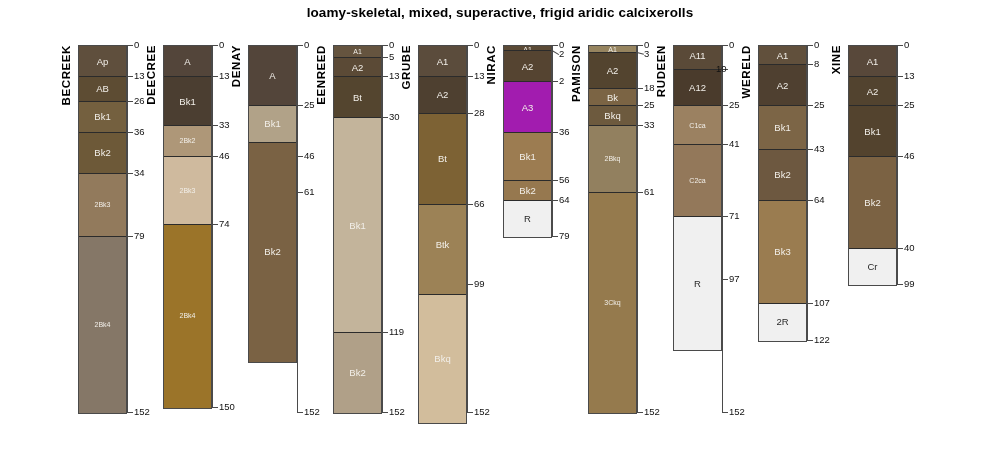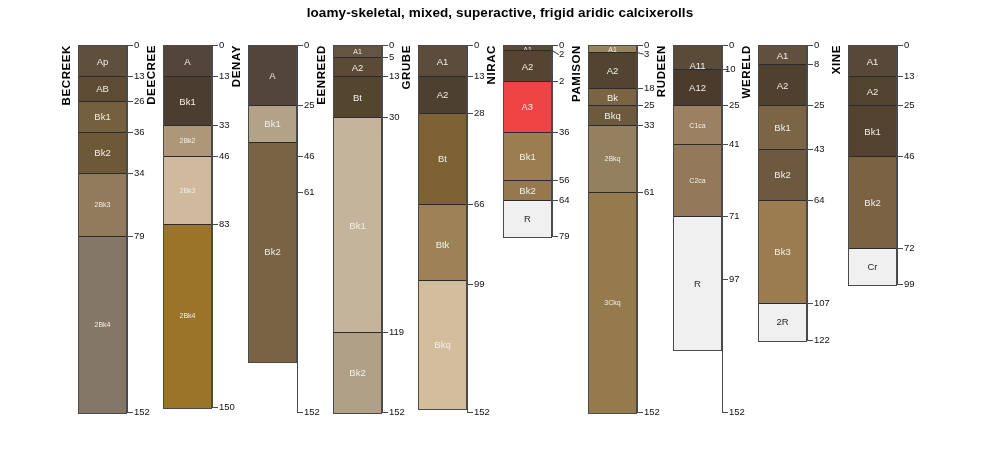--- a/index.html
+++ b/index.html
@@ -181,21 +181,21 @@
       <div class="axis-line" style="left: 65px; top: 45px; height: 362.171px;"></div>
       <div class="tick" style="left: 65px; top: 45px;"></div>
       <div class="tick-label" style="left: 72px; top: 40px;">0</div>
       <div class="tick" style="left: 65px; top: 76.3882px;"></div>
       <div class="tick-label" style="left: 72px; top: 71.3882px;">13</div>
       <div class="tick" style="left: 65px; top: 124.678px;"></div>
       <div class="tick-label" style="left: 72px; top: 119.678px;">33</div>
       <div class="tick" style="left: 65px; top: 156.066px;"></div>
       <div class="tick-label" style="left: 72px; top: 151.066px;">46</div>
       <div class="tick" style="left: 65px; top: 223.671px;"></div>
-      <div class="tick-label" style="left: 72px; top: 218.671px;">83</div>
+      <div class="tick-label" style="left: 72px; top: 218.671px;">74</div>
       <div class="tick" style="left: 65px; top: 407.171px;"></div>
       <div class="tick-label" style="left: 72px; top: 402.171px;">150</div>
     </div>
     <div class="profile" style="left: 232px;">
       <div class="profile-name">DENAY</div>
       <div class="profile-col" style="top: 45px;">
         <div class="horizon" style="height: 60.3618px; background: rgb(83, 69, 58);">
           <div class="horizon-label" style="top: 25.1809px;">A</div>
         </div>
         <div class="horizon" style="height: 36.2171px; background: rgb(177, 162, 136);">
@@ -255,21 +255,21 @@
       <div class="profile-col" style="top: 45px;">
         <div class="horizon" style="height: 31.3882px; background: rgb(91, 76, 60);">
           <div class="horizon-label" style="top: 10.6941px;">A1</div>
         </div>
         <div class="horizon" style="height: 36.2171px; background: rgb(78, 64, 48);">
           <div class="horizon-label" style="top: 13.1086px;">A2</div>
         </div>
         <div class="horizon" style="height: 91.75px; background: rgb(125, 98, 52);">
           <div class="horizon-label" style="top: 40.875px;">Bt</div>
         </div>
-        <div class="horizon" style="height: 76px; background: rgb(156, 130, 86);">
+        <div class="horizon" style="height: 90px; background: rgb(156, 130, 86);">
           <div class="horizon-label" style="top: 34.8388px;">Btk</div>
         </div>
         <div class="horizon" style="height: 127.967px; background: rgb(210, 189, 156); border-bottom: none;">
           <div class="horizon-label" style="top: 58.9836px;">Bkq</div>
         </div>
       </div>
       <div class="axis-line" style="left: 65px; top: 45px; height: 367px;"></div>
       <div class="tick" style="left: 65px; top: 45px;"></div>
       <div class="tick-label" style="left: 72px; top: 40px;">0</div>
       <div class="tick" style="left: 65px; top: 76.3882px;"></div>
@@ -285,21 +285,21 @@
     </div>
     <div class="profile" style="left: 487px;">
       <div class="profile-name">NIRAC</div>
       <div class="profile-col" style="top: 45px;">
         <div class="horizon" style="height: 4.82895px; background: rgb(91, 74, 54);">
           <div class="horizon-label small" style="top: 0px;">A1</div>
         </div>
         <div class="horizon" style="height: 31.3882px; background: rgb(85, 68, 49);">
           <div class="horizon-label" style="top: 10.6941px;">A2</div>
         </div>
-        <div class="horizon" style="height: 50.7039px; background: #ef4444; font-family: Liberation Mono, monospace;">
+        <div class="horizon" style="height: 50.7039px; background: #a21caf;">
           <div class="horizon-label" style="top: 20.352px;">A3</div>
         </div>
         <div class="horizon" style="height: 48.2895px; background: rgb(156, 124, 81);">
           <div class="horizon-label" style="top: 19.1447px;">Bk1</div>
         </div>
         <div class="horizon" style="height: 19.3158px; background: rgb(150, 120, 79);">
           <div class="horizon-label" style="top: 4.65789px;">Bk2</div>
         </div>
         <div class="horizon" style="height: 36.2171px; background: rgb(240, 240, 240); border-bottom: none;">
           <div class="horizon-label dark" style="top: 13.1086px;">R</div>
@@ -356,40 +356,40 @@
       <div class="tick-label" style="left: 72px; top: 119.678px;">33</div>
       <div class="tick" style="left: 65px; top: 192.283px;"></div>
       <div class="tick-label" style="left: 72px; top: 187.283px;">61</div>
       <div class="tick" style="left: 65px; top: 412px;"></div>
       <div class="tick-label" style="left: 72px; top: 407px;">152</div>
     </div>
     <div class="profile" style="left: 657px;">
       <div class="profile-name">RUDEEN</div>
       <div class="profile-col" style="top: 45px;">
         <div class="horizon" style="height: 24.1447px; background: rgb(90, 74, 56);">
-          <div class="horizon-label" style="top: 15px;">A11</div>
+          <div class="horizon-label" style="top: 5px;">A11</div>
         </div>
         <div class="horizon" style="height: 36.2171px; background: rgb(74, 59, 44);">
           <div class="horizon-label" style="top: 13.1086px;">A12</div>
         </div>
         <div class="horizon" style="height: 38.6316px; background: rgb(155, 129, 97);">
           <div class="horizon-label small" style="top: 15.3158px;">C1ca</div>
         </div>
         <div class="horizon" style="height: 72.4342px; background: rgb(147, 120, 90);">
           <div class="horizon-label small" style="top: 32.2171px;">C2ca</div>
         </div>
         <div class="horizon" style="height: 132.796px; background: rgb(240, 240, 240); border-bottom: none;">
           <div class="horizon-label dark" style="top: 61.398px;">R</div>
         </div>
       </div>
       <div class="axis-line" style="left: 65px; top: 45px; height: 367px;"></div>
       <div class="tick" style="left: 65px; top: 45px;"></div>
       <div class="tick-label" style="left: 72px; top: 40px;">0</div>
       <div class="tick" style="left: 65px; top: 69.1447px;"></div>
-      <div class="tick-label" style="left: 68px; top: 64.1447px;">10</div>
+      <div class="tick-label" style="left: 59px; top: 64.1447px;">10</div>
       <div class="tick" style="left: 65px; top: 105.362px;"></div>
       <div class="tick-label" style="left: 72px; top: 100.362px;">25</div>
       <div class="tick" style="left: 65px; top: 143.993px;"></div>
       <div class="tick-label" style="left: 72px; top: 138.993px;">41</div>
       <div class="tick" style="left: 65px; top: 216.428px;"></div>
       <div class="tick-label" style="left: 72px; top: 211.428px;">71</div>
       <div class="tick" style="left: 65px; top: 279.204px;"></div>
       <div class="tick-label" style="left: 72px; top: 274.204px;">97</div>
       <div class="tick" style="left: 65px; top: 412px;"></div>
       <div class="tick-label" style="left: 72px; top: 407px;">152</div>
@@ -454,17 +454,17 @@
       <div class="axis-line" style="left: 65px; top: 45px; height: 239.033px;"></div>
       <div class="tick" style="left: 65px; top: 45px;"></div>
       <div class="tick-label" style="left: 72px; top: 40px;">0</div>
       <div class="tick" style="left: 65px; top: 76.3882px;"></div>
       <div class="tick-label" style="left: 72px; top: 71.3882px;">13</div>
       <div class="tick" style="left: 65px; top: 105.362px;"></div>
       <div class="tick-label" style="left: 72px; top: 100.362px;">25</div>
       <div class="tick" style="left: 65px; top: 156.066px;"></div>
       <div class="tick-label" style="left: 72px; top: 151.066px;">46</div>
       <div class="tick" style="left: 65px; top: 247.816px;"></div>
-      <div class="tick-label" style="left: 72px; top: 242.816px;">72</div>
+      <div class="tick-label" style="left: 72px; top: 242.816px;">40</div>
       <div class="tick" style="left: 65px; top: 284.033px;"></div>
       <div class="tick-label" style="left: 72px; top: 279.033px;">99</div>
     </div>
   </div>
 
 </body></html>

